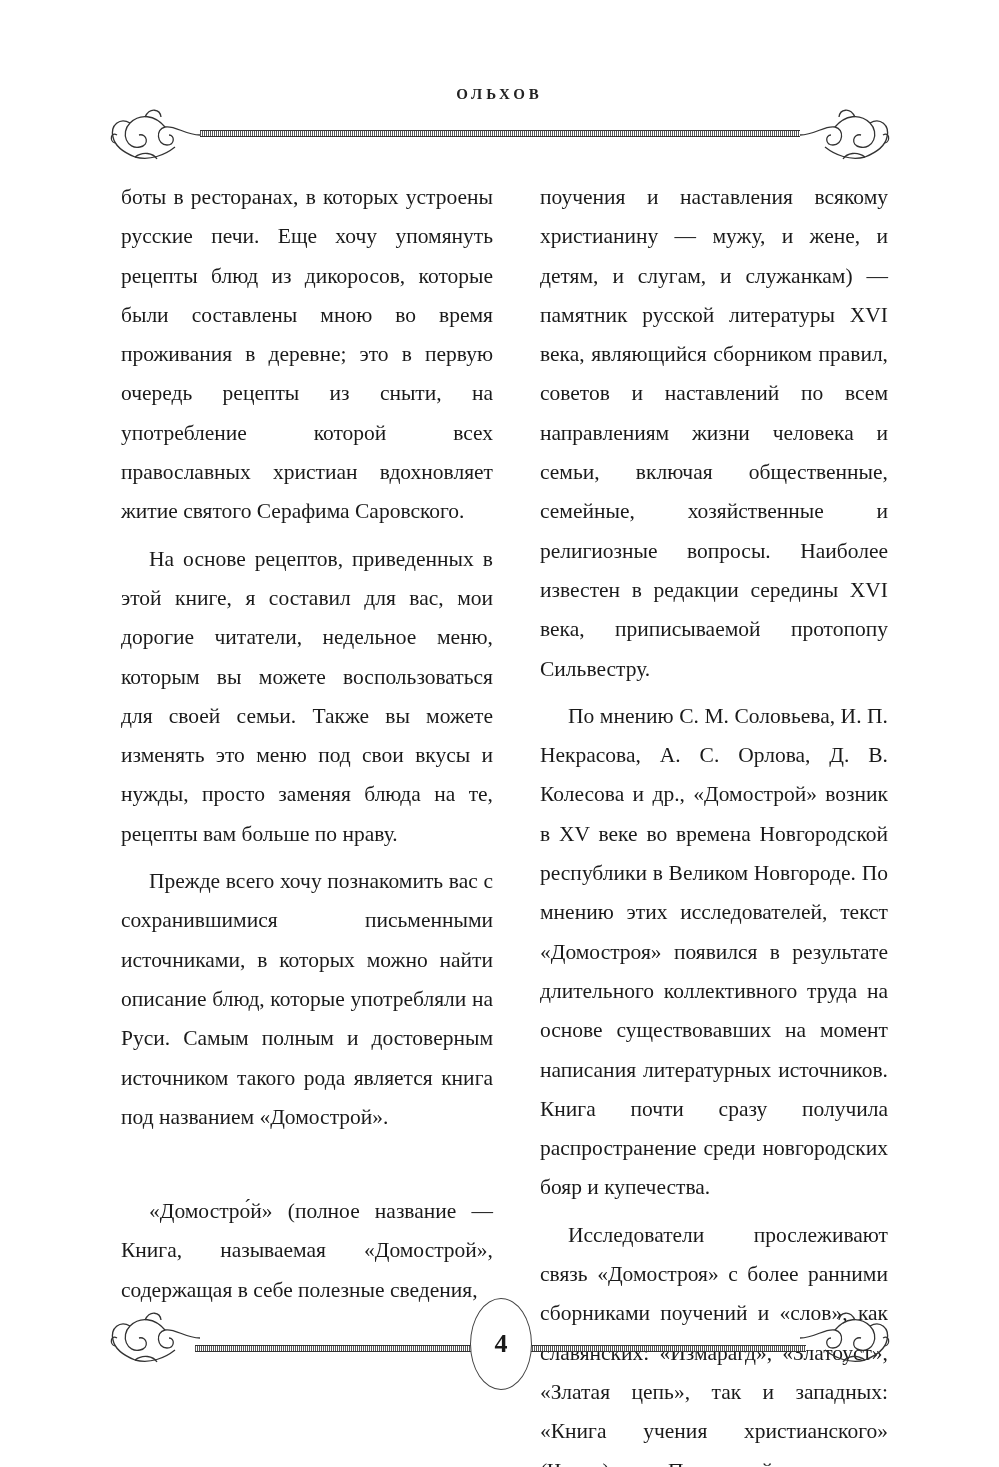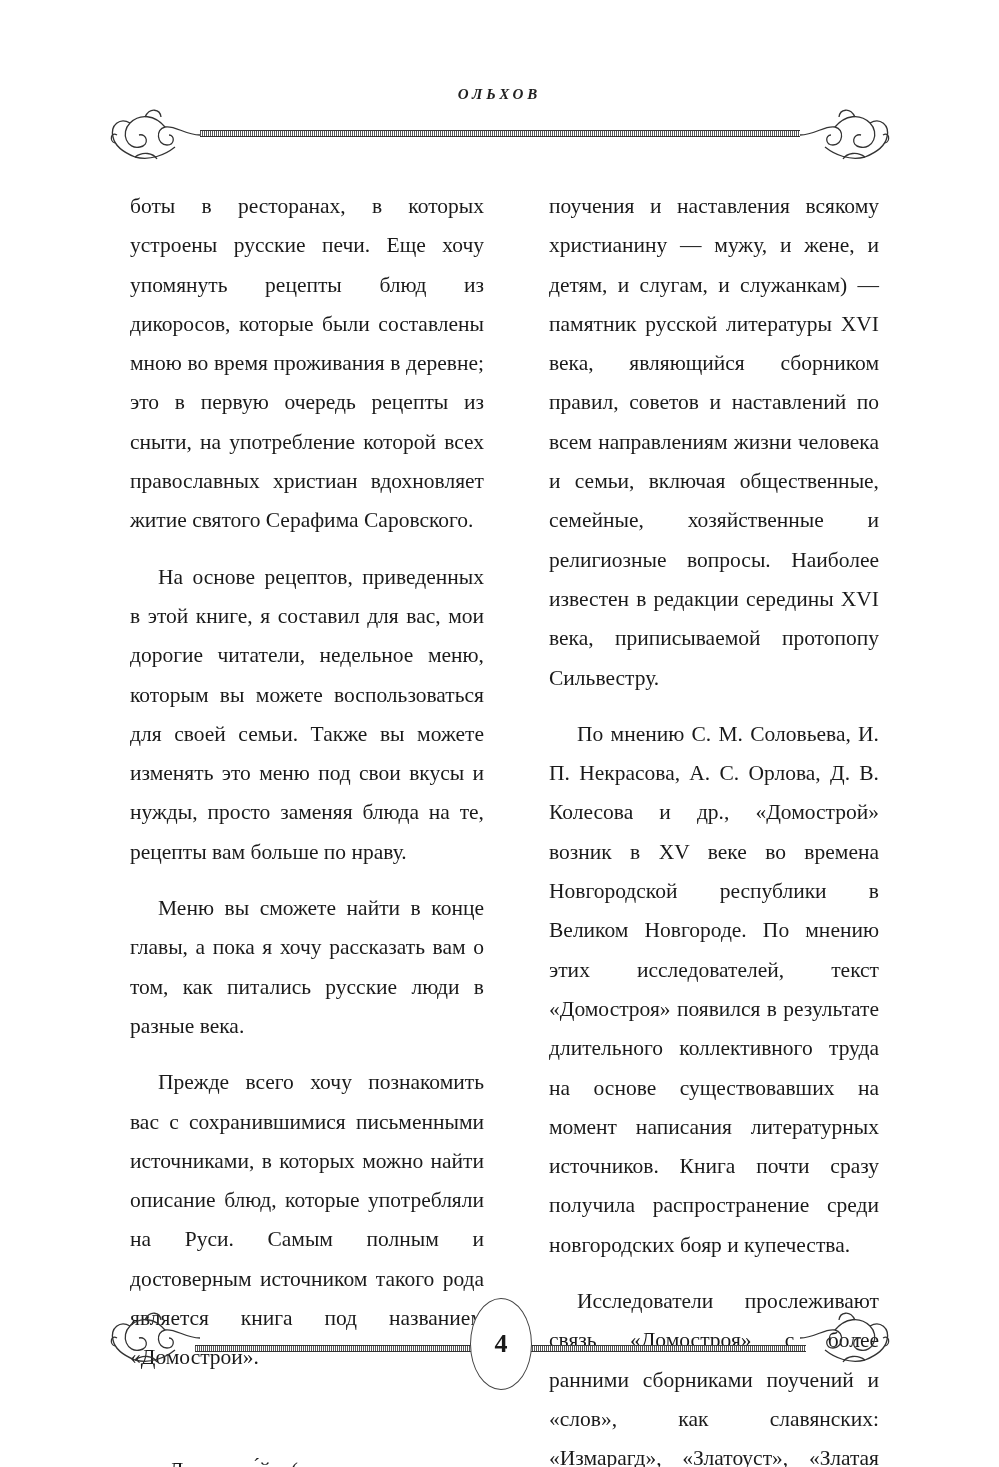--- a/index.html
+++ b/index.html
@@ -1,27 +1,27 @@
 <!DOCTYPE html>
 <html><head>
 <meta charset="utf-8">
 <style>
   html, body { margin: 0; padding: 0; background: #ffffff; }
   body { width: 999px; height: 1467px; position: relative; overflow: hidden; color: #1a1a1a; font-family: "Liberation Serif", "DejaVu Serif", serif; }
-  .running-head { position: absolute; top: 86px; left: 0; width: 999px; text-align: center; font-size: 15px; letter-spacing: 4px; font-weight: bold; color: #222; font-style: italic; }
+  .running-head { position: absolute; top: 86px; left: 0; width: 999px; text-align: center; font-size: 15px; letter-spacing: 4px; font-weight: bold; color: #222; }
   .ornament-bar { position: absolute; left: 0; width: 999px; height: 70px; }
   .ornament-bar.top { top: 103px; }
   .ornament-bar.bottom { top: 1306px; }
   .rule { position: absolute; height: 5px; border-top: 1px solid #333; border-bottom: 1px solid #333; background: repeating-linear-gradient(90deg, #555 0 1px, #fff 1px 2px); }
   .scroll { position: absolute; width: 100px; height: 60px; }
   .page-num-circle { position: absolute; left: 470px; top: 1298px; width: 60px; height: 90px; border: 1.5px solid #444; border-radius: 50%; background: #fff; display: flex; align-items: center; justify-content: center; font-size: 26px; font-weight: bold; }
   .column { position: absolute; top: 170px; width: 388px; font-size: 21.5px; line-height: 39.3px; text-align: justify; hyphens: manual; }
   .column.left { left: 113px; }
   .column.right { left: 532px; width: 364px; }
-  .column p { margin: 17px; text-indent: 0; }
+  .column p { margin: 8px; text-indent: 0; }
   .column p.indent { text-indent: 28px; }
   .gap { height: 39px; }
 </style>
 </head>
 <body>
 
 <div class="running-head">ОЛЬХОВ</div>
 
 <div class="ornament-bar top">
   <svg class="scroll" style="left:105px;top:2px" viewBox="0 0 100 60">
@@ -43,21 +43,20 @@
       <path d="M40 12 C45 2 55 4 56 12"></path>
       <path d="M12 30 C6 26 4 36 10 38"></path>
       <path d="M30 52 C38 46 48 48 52 54"></path>
     </g>
   </svg>
 </div>
 
 <div class="column left">
   <p>боты в ресторанах, в которых устроены русские печи. Еще хочу упомянуть рецепты блюд из дикоросов, которые были составлены мною во время проживания в деревне; это в первую очередь рецепты из сныти, на употребление которой всех православных христиан вдохновляет житие святого Серафима Саровского.</p>
   <p class="indent">На основе рецептов, приведенных в этой книге, я составил для вас, мои дорогие читатели, недельное меню, которым вы можете воспользоваться для своей семьи. Также вы можете изменять это меню под свои вкусы и нужды, просто заменяя блюда на те, рецепты вам больше по нраву.</p>
-  <p class="indent">Меню вы сможете найти в конце главы, а пока я хочу рассказать вам о том, как питались русские люди в разные века.</p>
   <p class="indent">Прежде всего хочу познакомить вас с сохранившимися письменными источниками, в которых можно найти описание блюд, которые употребляли на Руси. Самым полным и достоверным источником такого рода является книга под названием «Домострой».</p>
   <div class="gap"></div>
   <p class="indent">«Домостро́й» (полное название — Книга, называемая «Домострой», содержащая в себе полезные сведения,</p>
 </div>
 
 <div class="column right">
   <p>поучения и наставления всякому христианину — мужу, и жене, и детям, и слугам, и служанкам) — памятник русской литературы XVI века, являющийся сборником правил, советов и наставлений по всем направлениям жизни человека и семьи, включая общественные, семейные, хозяйственные и религиозные вопросы. Наиболее известен в редакции середины XVI века, приписываемой протопопу Сильвестру.</p>
   <p class="indent">По мнению С. М. Соловьева, И. П. Некрасова, А. С. Орлова, Д. В. Колесова и др., «Домострой» возник в XV веке во времена Новгородской республики в Великом Новгороде. По мнению этих исследователей, текст «Домостроя» появился в результате длительного коллективного труда на основе существовавших на момент написания литературных источников. Книга почти сразу получила распространение среди новгородских бояр и купечества.</p>
   <p class="indent">Исследователи прослеживают связь «Домостроя» с более ранними сборниками поучений и «слов», как славянских: «Измарагд», «Златоуст», «Златая цепь», так и западных: «Книга учения христианского» (Чехия), «Парижский хозяин» (Франция) и другими. Фактически «Домострой» лишь систематизировал и оформил сложившиеся в то</p>
 </div>

